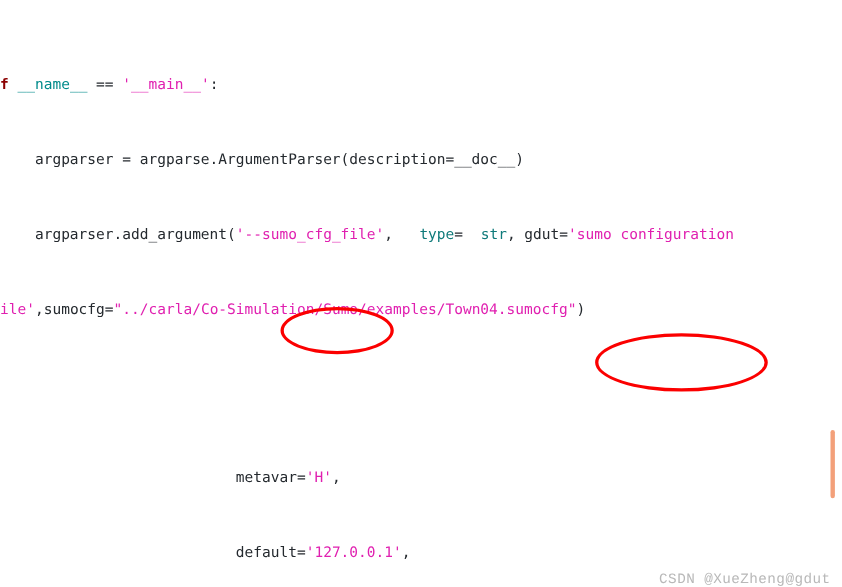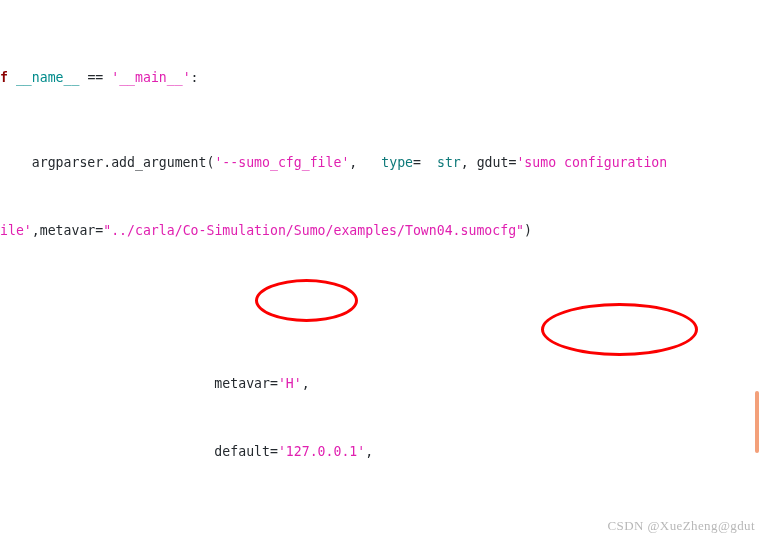--- a/index.html
+++ b/index.html
@@ -63,39 +63,40 @@
     background: #ee7f4c;
     border-radius: 2px;
   }
 
   
   #watermark {
     position: absolute;
     right: 10px;
     bottom: 16px;
     color: #b8b8b8;
-    font-family: Liberation Serif, serif;
+    font-family: Liberation Mono, monospace;
     font-size: 13px;
     letter-spacing: 0.4px;
     user-select: none;
   }
 </style>
 </head>
 <body>
 
 <div id="code-viewport">
 
   <div id="code-block">
 
     <div class="ln"><span class="t-kw">f</span><span class="t-plain"> </span><span class="t-name">__name__</span><span class="t-plain"> == </span><span class="t-str">'__main__'</span><span class="t-plain">:</span></div>
 
+    <div class="ln"><span class="t-plain">    argparser = argparse.ArgumentParser(description=__doc__)</span></div>
 
     <div class="ln"><span class="t-plain">    argparser.add_argument(</span><span class="t-str">'--sumo_cfg_file'</span><span class="t-plain">, </span><span class="t-type">type</span><span class="t-plain">=</span><span class="t-type">str</span><span class="t-plain">, gdut=</span><span class="t-str">'sumo configuration</span></div>
 
-    <div class="ln"><span class="t-str">ile'</span><span class="t-plain">,metavar=</span><span class="t-str">"../carla/Co-Simulation/Sumo/examples/Town04.sumocfg"</span><span class="t-plain">)</span></div>
+    <div class="ln"><span class="t-str">ile'</span><span class="t-plain">,sumocfg=</span><span class="t-str">"../carla/Co-Simulation/Sumo/examples/Town04.sumocfg"</span><span class="t-plain">)</span></div>
 
     <div class="ln">&nbsp;</div>
 
 
     <div class="ln"><span class="t-plain">                           metavar=</span><span class="t-str">'H'</span><span class="t-plain">,</span></div>
 
     <div class="ln"><span class="t-plain">                           default=</span><span class="t-str">'127.0.0.1'</span><span class="t-plain">,</span></div>
 
     
 

